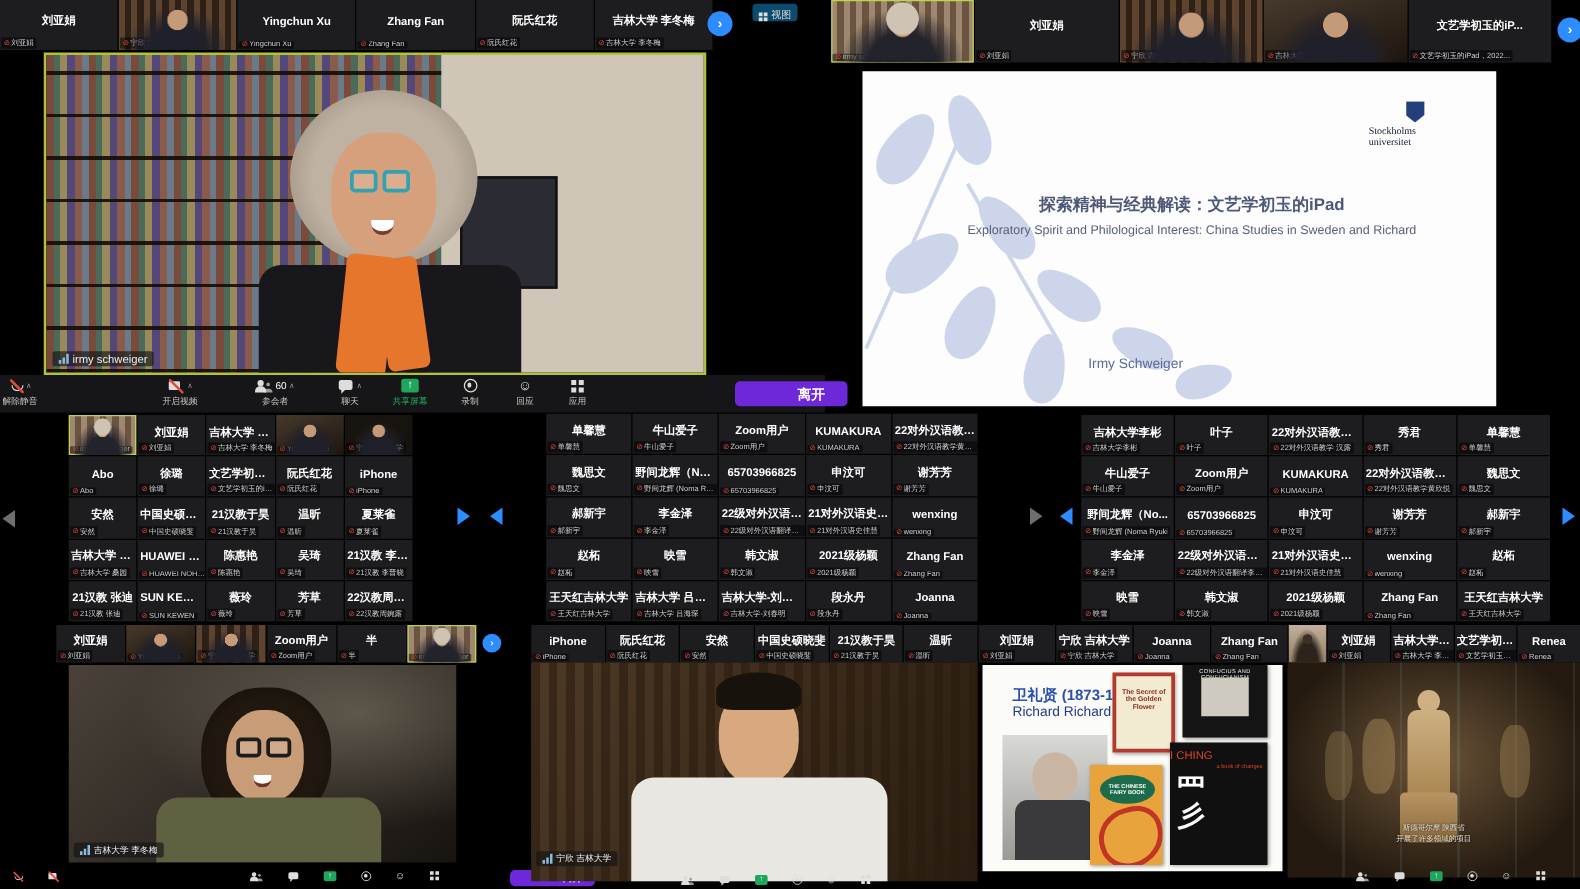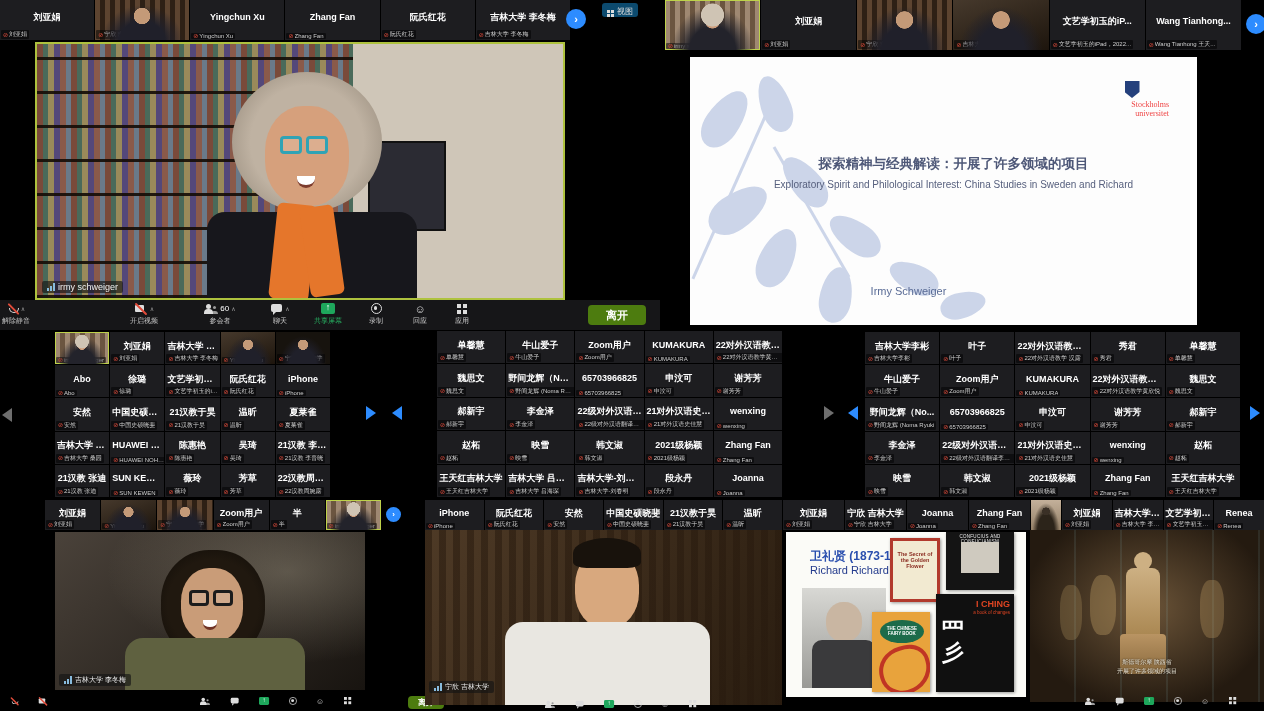--- a/index.html
+++ b/index.html
@@ -73,21 +73,21 @@
   .ic-share{width:14px;height:11px;background:#1ea75c;border-radius:2px;}
   .ic-share::after{content:"↑";position:absolute;left:0;right:0;top:-1px;text-align:center;font-size:9px;color:#fff;font-weight:bold;}
   .ic-rec{width:11px;height:11px;border:1.5px solid #ddd;border-radius:50%;box-sizing:border-box;}
   .ic-rec::after{content:"";position:absolute;left:2.2px;top:2.2px;width:3.5px;height:3.5px;border-radius:50%;background:#ddd;}
   .ic-smile{width:12px;height:12px;color:#ddd;font-size:11px;line-height:12px;}
   .ic-apps{width:10px;height:10px;background:
       linear-gradient(#ddd,#ddd) 0 0/4px 4px no-repeat,
       linear-gradient(#ddd,#ddd) 6px 0/4px 4px no-repeat,
       linear-gradient(#ddd,#ddd) 0 6px/4px 4px no-repeat,
       linear-gradient(#ddd,#ddd) 6px 6px/4px 4px no-repeat;}
-  .leave-btn{position:absolute;background:#4d7c0f;color:#fff;border-radius:4px;display:flex;align-items:center;justify-content:center;font-weight:bold;cursor:default;}
+  .leave-btn{position:absolute;background:#6d28d9;color:#fff;border-radius:4px;display:flex;align-items:center;justify-content:center;font-weight:bold;cursor:default;padding-left:32px;}
   .mini{position:absolute;display:flex;align-items:flex-start;gap:16px;}
   .mini .ic{transform:scale(.72);transform-origin:top left;}
 
   
   #tl-video{left:35px;top:42px;width:530px;height:258px;border:2px solid #aec23e;box-sizing:border-box;
     background:linear-gradient(90deg,#3a2a1e 0 58%,#cfc6b8 58% 100%);overflow:hidden;}
   #tl-books{position:absolute;left:0;top:0;width:60%;height:100%;
     background:repeating-linear-gradient(0deg,rgba(20,12,6,.9) 0 3px,rgba(0,0,0,0) 3px 34px),
                repeating-linear-gradient(90deg,#7a4a3a 0 6px,#4a6a5a 6px 11px,#9a8a5a 11px 17px,#54487a 17px 23px,#8a5a4a 23px 29px,#6a7a8a 29px 34px);}
   #tl-poster{position:absolute;left:63%;top:38%;width:14%;height:34%;background:#2b2b33;border:2px solid #111;}
@@ -104,21 +104,21 @@
   .sig i{width:2px;background:#8bd;display:inline-block;}
   .sig i:nth-child(1){height:3px;} .sig i:nth-child(2){height:5px;} .sig i:nth-child(3){height:8px;}
 
   
   #tr-slide{left:690px;top:57px;width:507px;height:268px;background:#fdfdfd;overflow:hidden;color:#57607e;}
   .leaf{position:absolute;background:#ccd5e9;border-radius:50% 50% 50% 50%/62% 62% 40% 40%;}
   .stem{position:absolute;background:#ccd5e9;}
   #slide-title-zh{position:absolute;left:60px;right:40px;top:98px;text-align:center;font-size:13.5px;font-weight:bold;color:#4e5878;}
   #slide-title-en{position:absolute;left:60px;right:40px;top:122px;text-align:center;font-size:10px;color:#57607e;}
   #slide-presenter{position:absolute;left:0;right:70px;top:228px;text-align:center;font-size:11px;color:#5a6c96;}
-  #su-logo{position:absolute;right:28px;top:24px;width:74px;text-align:right;color:#ef4444;}
+  #su-logo{position:absolute;right:28px;top:24px;width:74px;text-align:left;color:#0f172a;}
   #su-crest{width:15px;height:17px;margin:0 auto 2px;background:#24407c;
             clip-path:polygon(0 0,100% 0,100% 65%,50% 100%,0 65%);}
   #su-logo .l1,#su-logo .l2{display:block;font-family:"Liberation Serif","DejaVu Serif",serif;font-size:8px;line-height:9px;}
 
   
   #view-btn{left:602px;top:3px;height:14px;background:#0c4a6e;border-radius:3px;display:flex;align-items:flex-end;gap:3px;
             padding:0 5px;font-size:8px;color:#ddd;}
   #view-btn .grid-ic{width:7px;height:7px;background:
       linear-gradient(#ddd,#ddd) 0 0/3px 3px no-repeat,
       linear-gradient(#ddd,#ddd) 4px 0/3px 3px no-repeat,
@@ -138,21 +138,21 @@
   #wb1{background:#f2ead1;border:3px solid #b23a2c;box-sizing:border-box;}
   #wb1 span{display:block;margin-top:10px;text-align:center;font-size:5.5px;color:#8a2c20;font-weight:bold;padding:0 3px;}
   #wb2{background:#141414;}
   #wb2 .ph{position:absolute;left:22%;top:18%;width:56%;height:52%;background:#cfcabf;}
   #wb2 span{position:absolute;left:0;right:0;top:2px;text-align:center;font-size:4.5px;color:#eee;letter-spacing:.3px;}
   #wb3{background:#e8a33c;}
   #wb3 .badge{position:absolute;left:14%;top:10%;width:72%;height:26%;background:#1c6b4a;border-radius:50%;
       display:flex;align-items:center;justify-content:center;text-align:center;font-size:4.5px;color:#fff;font-weight:bold;padding:1px;}
   #wb3 .dragon{position:absolute;left:12%;top:42%;width:76%;height:50%;border:4px solid #c03524;border-radius:50% 40% 55% 45%;transform:rotate(-15deg);}
   #wb4{background:#101010;}
-  #wb4 .t{position:absolute;left:0;right:4px;top:5px;text-align:right;font-size:9px;font-weight:bold;color:#d42;}
+  #wb4 .t{position:absolute;left:0;right:4px;top:5px;font-size:9px;font-weight:normal;color:#d42;}
   #wb4 .st{position:absolute;left:0;right:4px;top:16px;text-align:right;font-size:4.5px;color:#d42;}
   #wb4 .gl{position:absolute;left:6px;top:26px;font-size:22px;color:#fff;line-height:22px;font-weight:bold;}
   #wil-portrait{position:absolute;background:linear-gradient(#d8d8d4,#9a9a96);overflow:hidden;}
   #wil-portrait::before{content:"";position:absolute;left:28%;top:14%;width:44%;height:40%;border-radius:46%;background:#c9b6a2;}
   #wil-portrait::after{content:"";position:absolute;left:12%;top:52%;width:76%;height:48%;background:#3a3a3c;border-radius:10px 10px 0 0;}
   #wil-title{position:absolute;left:24px;top:16px;font-size:12px;font-weight:bold;color:#2a4fae;}
   #wil-sub{position:absolute;left:24px;top:32px;font-size:11px;color:#223a8c;}
   .statue{position:absolute;background:#c9a66b;}
   .tcap{position:absolute;left:0;right:0;text-align:center;font-size:6px;color:#e9e2d2;text-shadow:0 0 2px #000;}
 </style>
@@ -330,48 +330,41 @@
   </div>
 
   <div class="tile name">
     <span class="big">文艺学初玉的iP...</span>
     <span class="sub">
           <i class="mic">⊘</i>
           <span class="subtxt">文艺学初玉的iPad，2022...</span>
         </span>
   </div>
 
-  <div class="tile name">
-    <span class="big">Wang Tianhong...</span>
-    <span class="sub">
-          <i class="mic">⊘</i>
-          <span class="subtxt">Wang Tianhong 王天...</span>
-        </span>
-  </div>
 </div>
   <div class="acirc" style="left:1246px;top:14px;">›</div>
 
   <div id="tr-slide" class="abs">
     <div class="stem" style="left:40px;top:40px;width:3px;height:190px;transform:rotate(24deg);"></div>
     <div class="stem" style="left:120px;top:80px;width:3px;height:150px;transform:rotate(-30deg);"></div>
     <div class="leaf" style="left:18px;top:30px;width:34px;height:64px;transform:rotate(35deg);"></div>
     <div class="leaf" style="left:70px;top:18px;width:30px;height:58px;transform:rotate(-20deg);"></div>
     <div class="leaf" style="left:30px;top:120px;width:36px;height:66px;transform:rotate(55deg);"></div>
     <div class="leaf" style="left:100px;top:95px;width:30px;height:60px;transform:rotate(-40deg);"></div>
     <div class="leaf" style="left:70px;top:170px;width:34px;height:62px;transform:rotate(25deg);"></div>
     <div class="leaf" style="left:150px;top:150px;width:30px;height:58px;transform:rotate(-55deg);"></div>
     <div class="leaf" style="left:130px;top:210px;width:32px;height:56px;transform:rotate(10deg);"></div>
     <div class="leaf" style="left:210px;top:195px;width:28px;height:52px;transform:rotate(-65deg);"></div>
     <div class="leaf" style="left:260px;top:225px;width:26px;height:46px;transform:rotate(75deg);"></div>
     <div id="su-logo">
       <div id="su-crest"></div>
       <span class="l1">Stockholms</span>
       <span class="l2">universitet</span>
     </div>
-    <div id="slide-title-zh">探索精神与经典解读：开展了许多领域的项目</div>
+    <div id="slide-title-zh">探索精神与经典解读：文艺学初玉的iPad</div>
     <div id="slide-title-en">Exploratory Spirit and Philological Interest: China Studies in Sweden and Richard</div>
     <div id="slide-presenter">Irmy Schweiger</div>
   </div>
 
   <div class="pgrid" style="left:55px;top:332px;width:275px;height:165px;">
   <div class="tile v2">
 
     <span class="sub">
           <i class="mic">⊘</i>
           <span class="subtxt">irmy schweiger</span>

